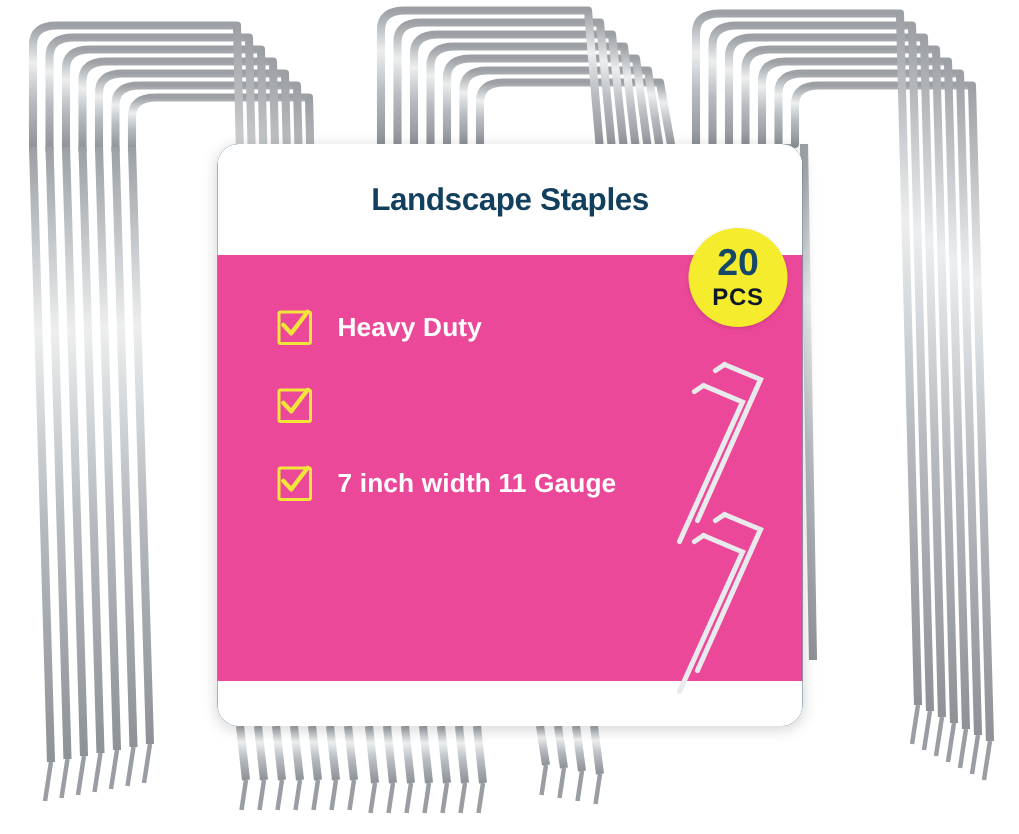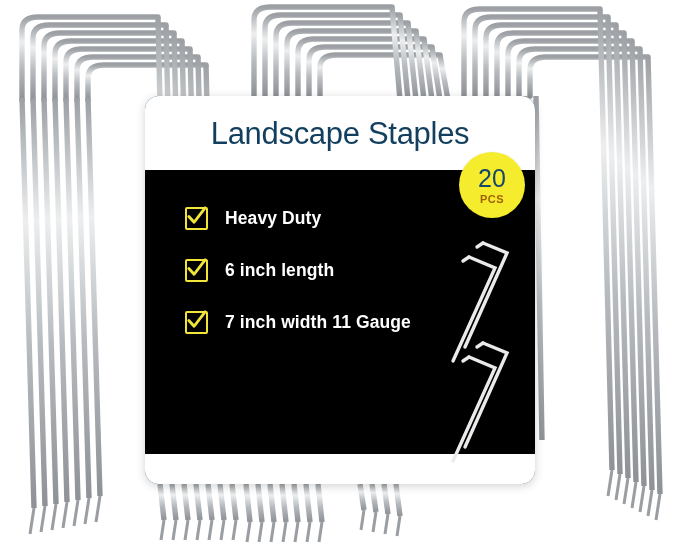--- a/index.html
+++ b/index.html
@@ -42,34 +42,34 @@
     position: absolute;
     left: 0; top: 0;
     width: 100%;
     height: 74px;
     background: #ffffff;
     display: flex;
     align-items: center;
     justify-content: center;
   }
   #label-title {
-    font-size: 31px;
-    font-weight: normal;
+    font-size: 21px;
+    font-weight: bold;
     color: #123f5e;
     letter-spacing: -0.3px;
     line-height: 1;
     text-align: center;
     white-space: nowrap;
   }
   #label-body {
     position: absolute;
     left: 0; top: 74px;
     width: 100%;
     height: 284px;
-    background: #000000;
+    background: #ec4899;
   }
   #label-footer {
     position: absolute;
     left: 0; bottom: 0;
     width: 100%;
     height: 30px;
     background: #ffffff;
   }
   #feature-list {
     position: absolute;
@@ -118,28 +118,28 @@
     border-radius: 50%;
     background: #f4ec2c;
     display: flex;
     flex-direction: column;
     align-items: center;
     justify-content: center;
     box-shadow: 0 1px 3px rgba(0,0,0,0.15);
   }
   #qty-number {
     font-size: 25px;
-    font-weight: normal;
+    font-weight: bold;
     color: #16486a;
     line-height: 1;
   }
   #qty-unit {
-    font-size: 11px;
+    font-size: 16px;
     font-weight: bold;
-    color: #a16207;
+    color: #0f172a;
     line-height: 1;
     margin-top: 3px;
     letter-spacing: 0.5px;
     text-align: center;
   }
   #inset-staples {
     position: absolute;
     left: 425px;
     top: 235px;
     width: 110px;
@@ -326,21 +326,20 @@
               </svg>
           </span>
           <span class="feature-label">Heavy Duty</span>
         </li>
         <li class="feature-item">
           <span class="feature-check">
             <svg viewBox="0 0 24 24" fill="none">
                 <path d="M4 12 L9.5 18 L21 3" stroke="#f2e53a" stroke-width="3" stroke-linecap="round" stroke-linejoin="round"></path>
               </svg>
           </span>
-          <span class="feature-label">6 inch length</span>
         </li>
         <li class="feature-item">
           <span class="feature-check">
             <svg viewBox="0 0 24 24" fill="none">
                 <path d="M4 12 L9.5 18 L21 3" stroke="#f2e53a" stroke-width="3" stroke-linecap="round" stroke-linejoin="round"></path>
               </svg>
           </span>
           <span class="feature-label">7 inch width 11 Gauge</span>
         </li>
       </ul>

